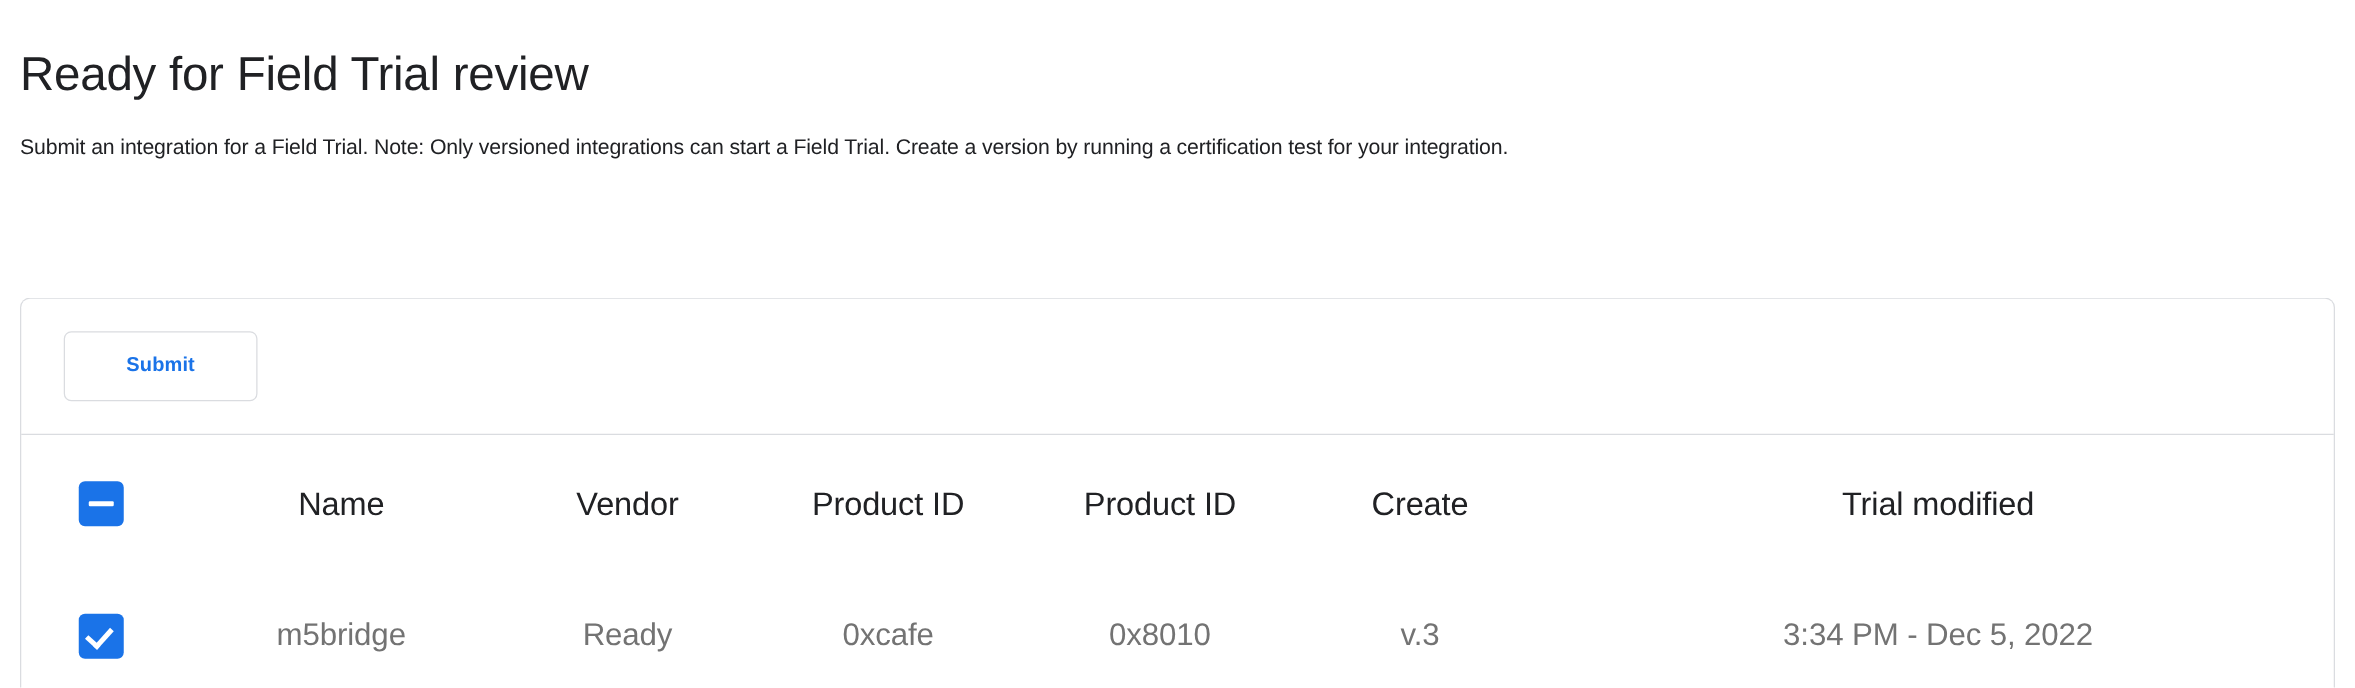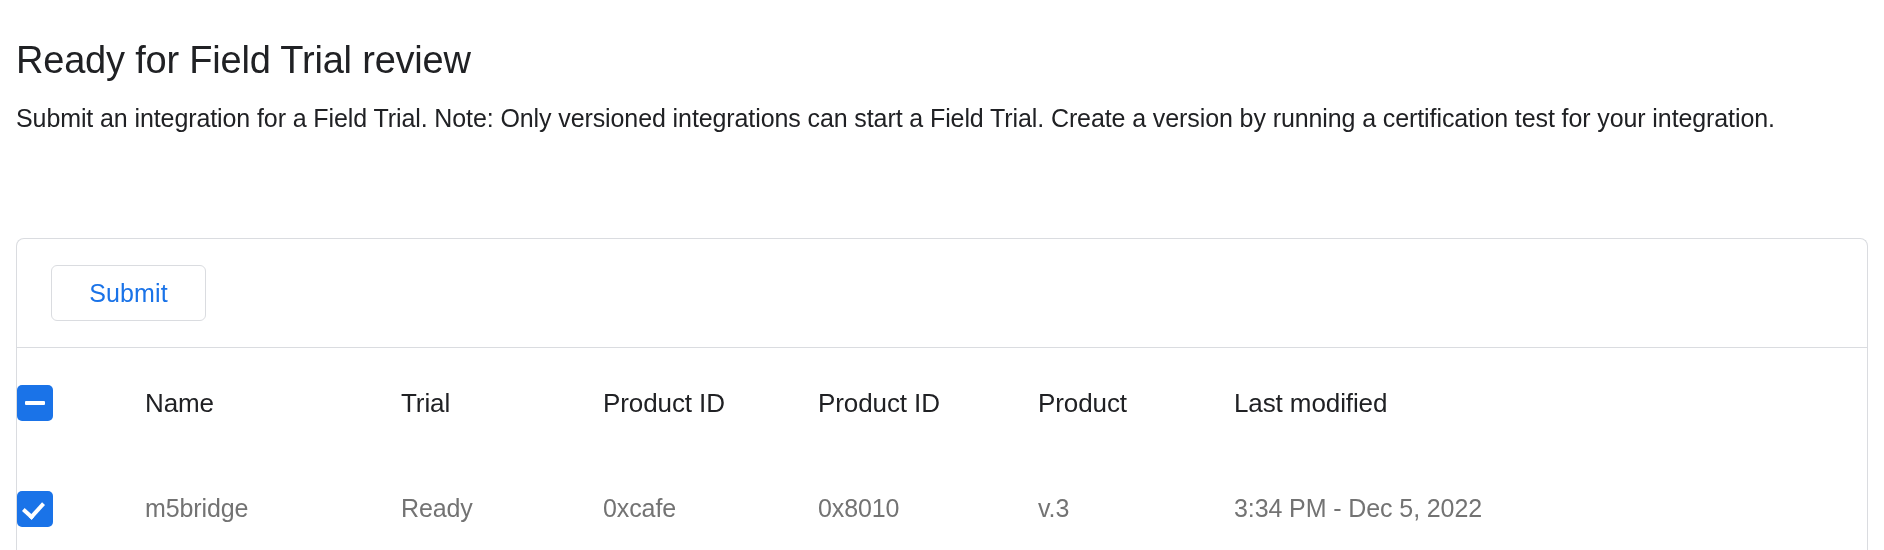--- a/index.html
+++ b/index.html
@@ -32,21 +32,21 @@
     line-height: 46px;
     font-weight: 400;
     color: #202124;
     letter-spacing: -0.2px;
     margin: 0;
     padding-top: 12px;
     padding-left: 0px;
   }
 
   .page-desc {
-    font-size: 25px;
+    font-size: 17px;
     line-height: 38px;
     font-weight: 400;
     color: #202124;
     margin: 0;
     padding-top: 16px;
     max-width: 1860px;
     letter-spacing: -0.1px;
   }
 
   
@@ -77,41 +77,41 @@
     justify-content: center;
     height: 56px;
     min-width: 155px;
     padding: 1px 26px;
     box-sizing: border-box;
     background: #ffffff;
     border: 1px solid #dadce0;
     border-radius: 6px;
     color: #1a73e8;
     font-family: "Liberation Sans", "DejaVu Sans", sans-serif;
-    font-size: 25px;
+    font-size: 16px;
     line-height: 1;
-    font-weight: 400;
+    font-weight: 700;
     letter-spacing: 0.1px;
     cursor: pointer;
   }
 
   .divider {
     height: 1px;
     width: 100%;
     background: #dadce0;
   }
 
   
   .tbl {
     width: 100%;
     border-collapse: collapse;
     table-layout: fixed;
   }
   .tbl th, .tbl td {
-    text-align: left;
+    text-align: center;
     vertical-align: middle;
     padding: 0;
     font-weight: 400;
   }
 
   .col-check   { width: 128px; }
   .col-name    { width: 256px; }
   .col-status  { width: 202px; }
   .col-vendor  { width: 215px; }
   .col-product { width: 220px; }
@@ -212,25 +212,25 @@
       </colgroup>
 
       <thead>
         <tr>
           <th class="th-check">
             <span class="cb indeterminate">
               <span class="dash"></span>
             </span>
           </th>
           <th class="cell-pad">Name</th>
-          <th class="cell-pad">Trial</th>
+          <th class="cell-pad">Vendor</th>
           <th class="cell-pad">Product ID</th>
           <th class="cell-pad">Product ID</th>
-          <th class="cell-pad">Product</th>
-          <th class="cell-pad">Last modified</th>
+          <th class="cell-pad">Create</th>
+          <th class="cell-pad">Trial modified</th>
         </tr>
       </thead>
 
       <tbody>
         <tr>
           <td class="td-check">
             <span class="cb checked">
               <span class="tick"></span>
             </span>
           </td>

